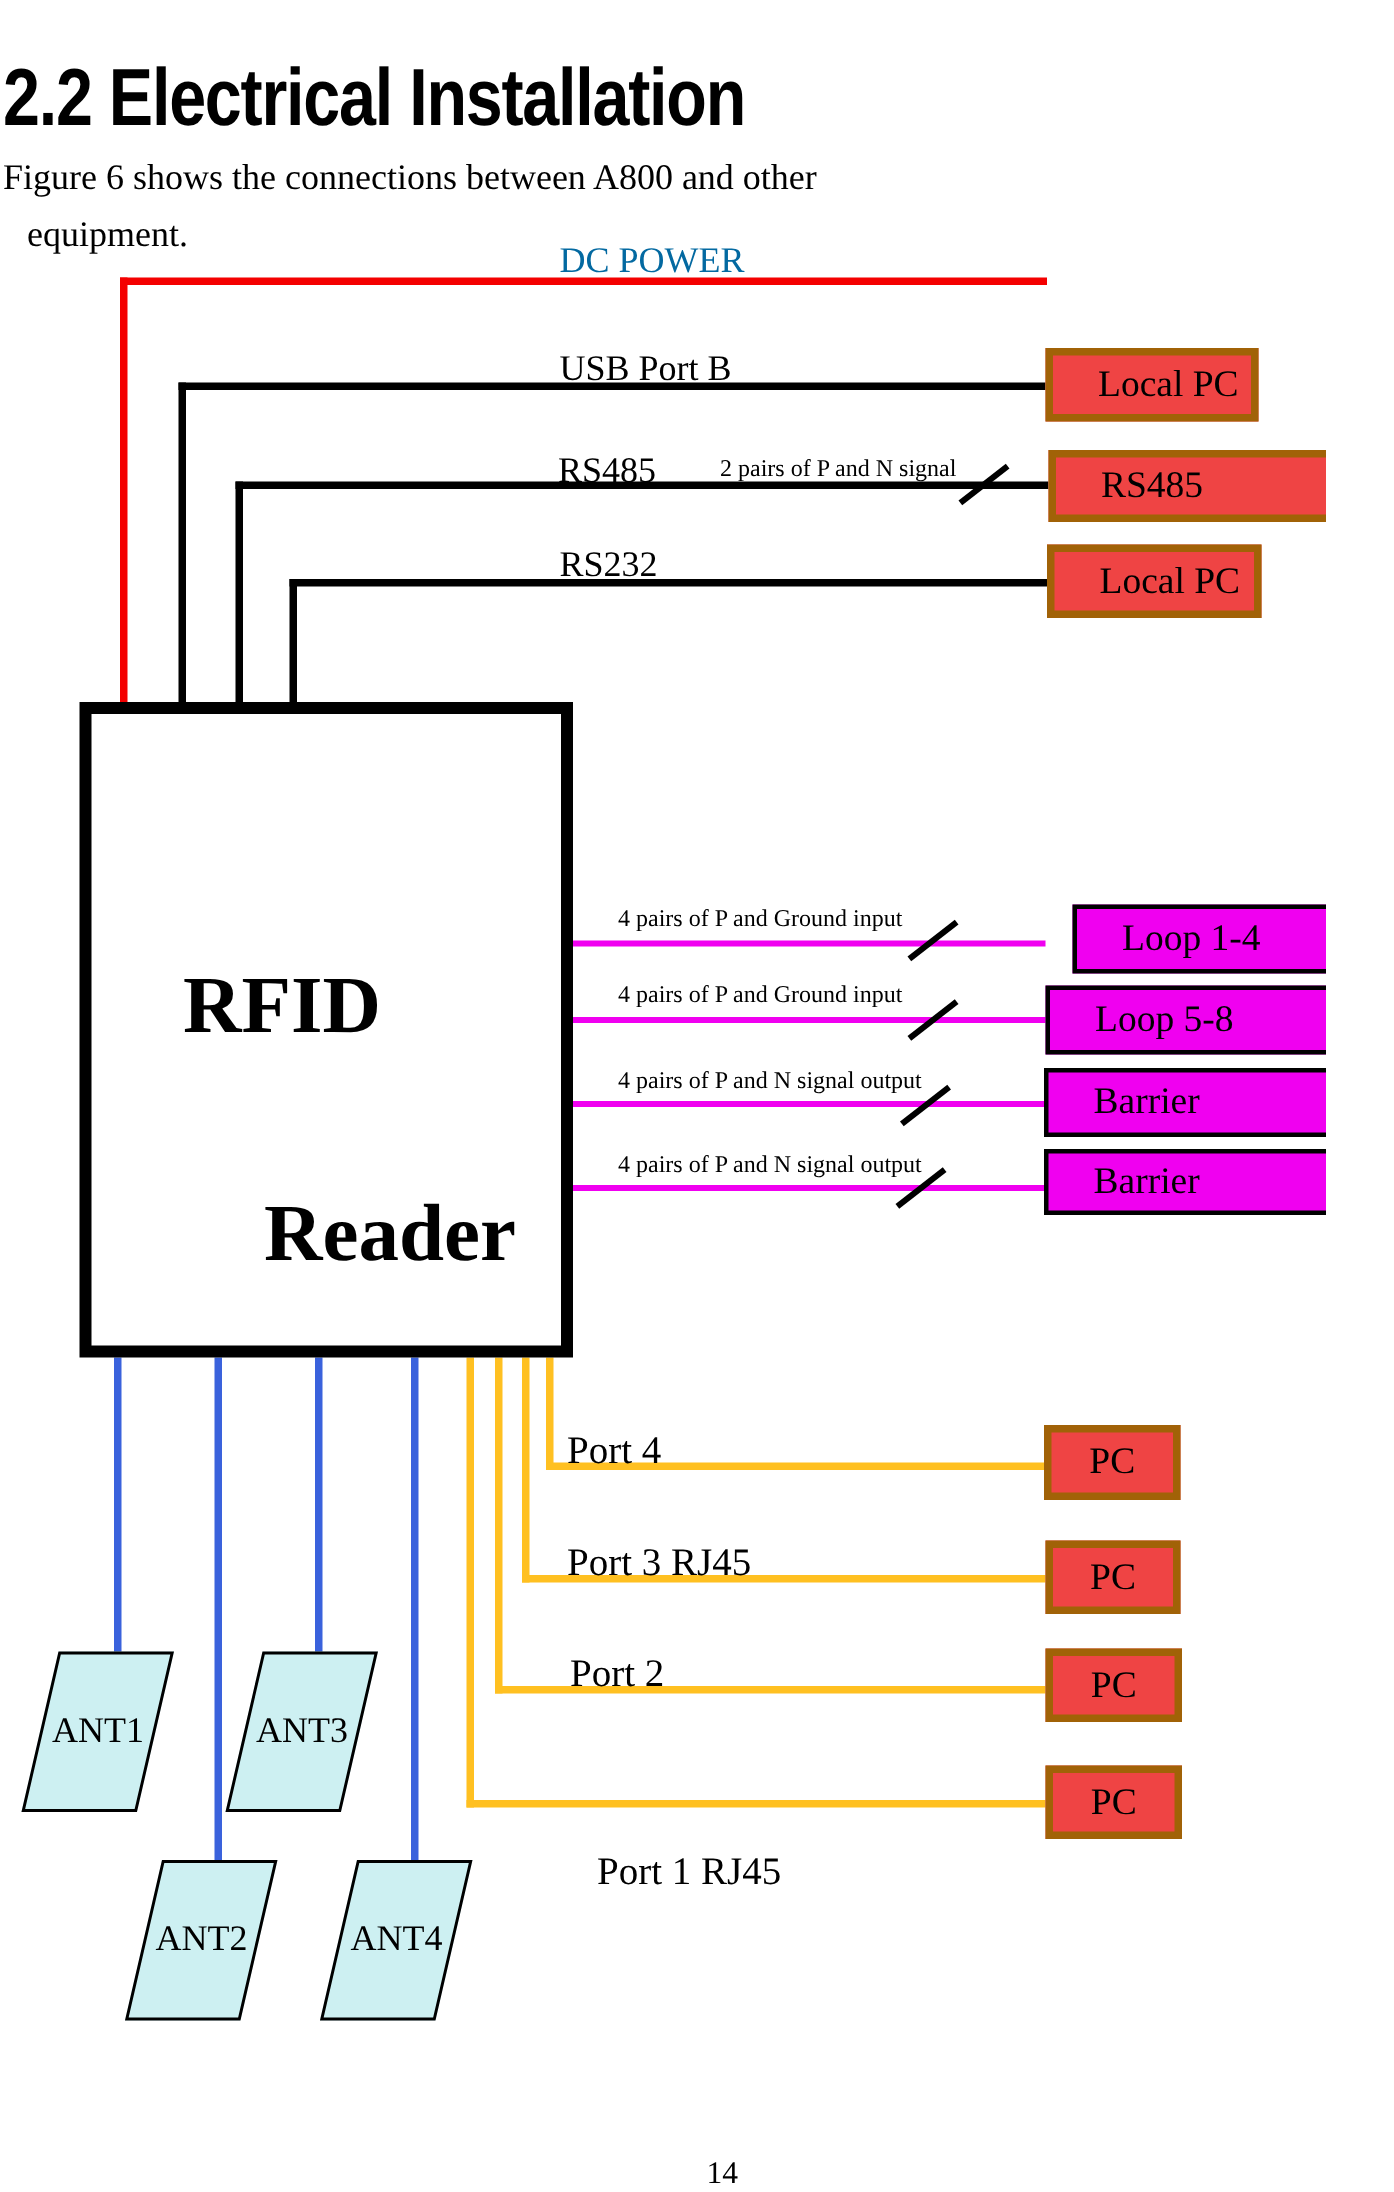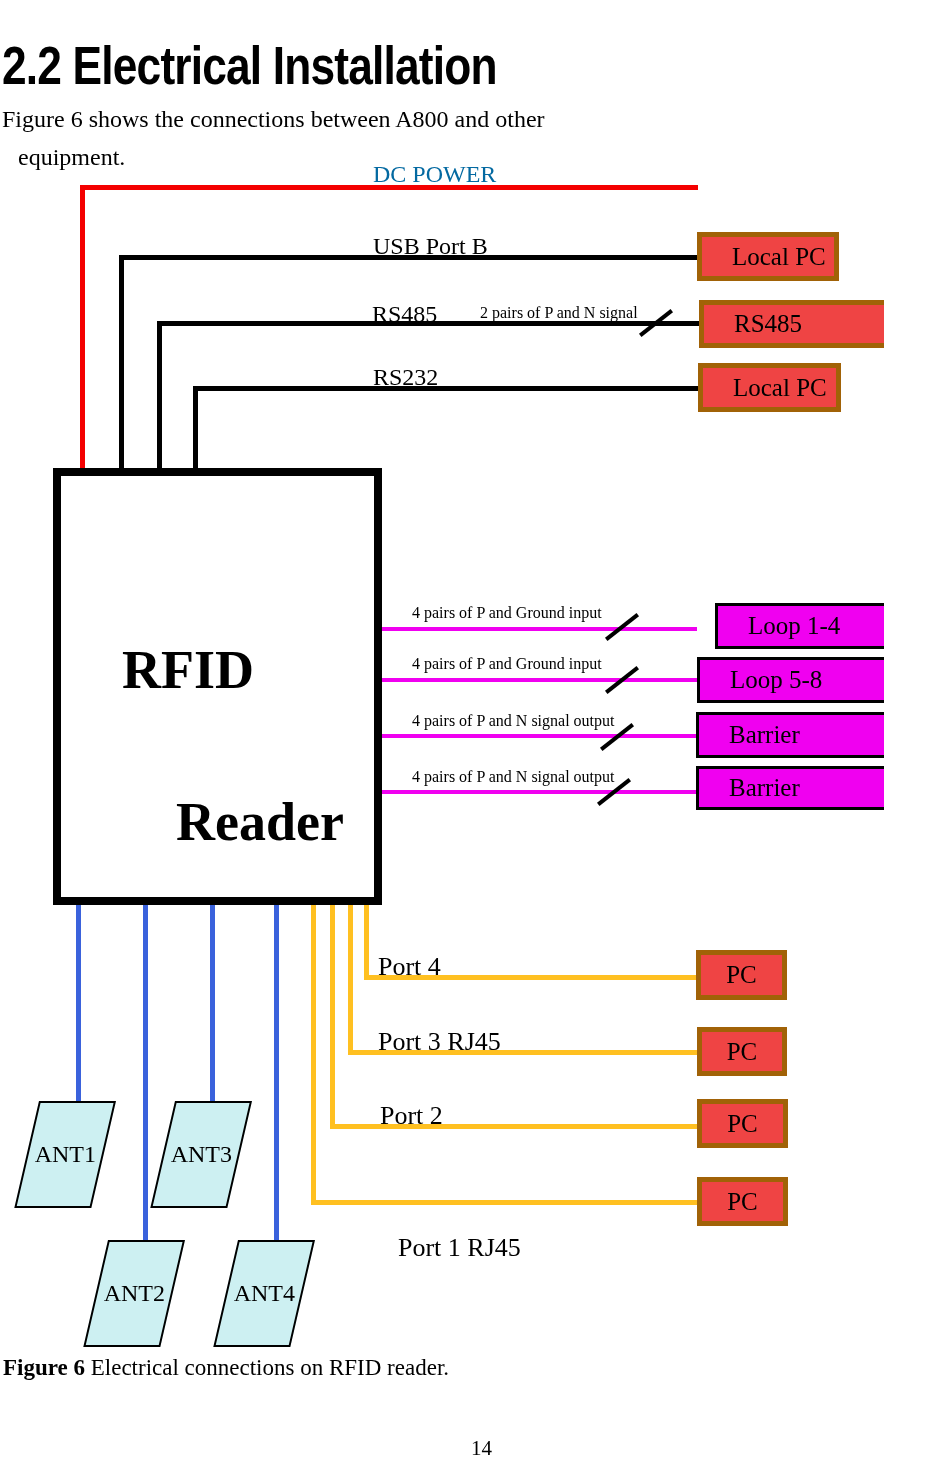--- a/index.html
+++ b/index.html
@@ -167,18 +167,15 @@
   <div class="ant" style="left:175px;top:1101px;">
     <span>ANT3</span>
   </div>
   <div class="ant" style="left:108px;top:1240px;">
     <span>ANT2</span>
   </div>
   <div class="ant" style="left:238px;top:1240px;">
     <span>ANT4</span>
   </div>
 
-  <div class="caption">
-    <b>Figure 6</b><span> Electrical connections on RFID reader.</span>
-  </div>
   <div class="pagenum">14</div>
 
 </div>
 
 </body></html>

